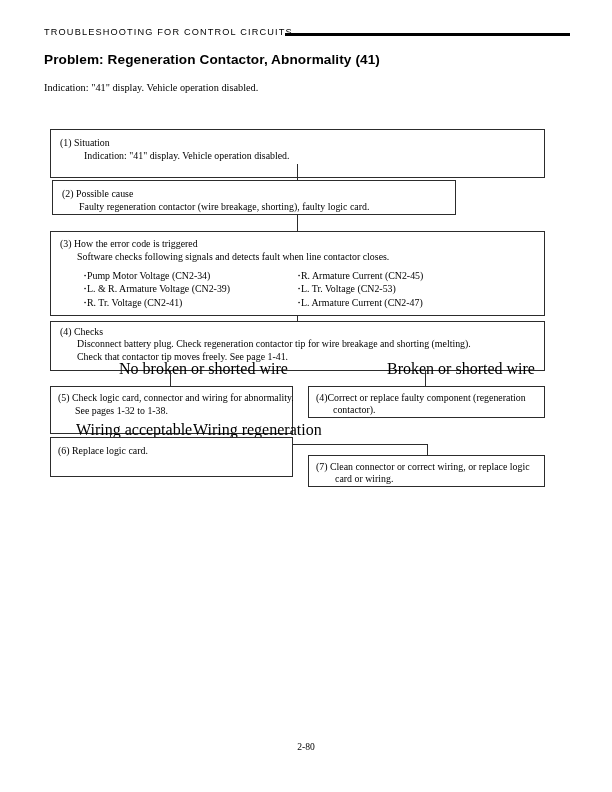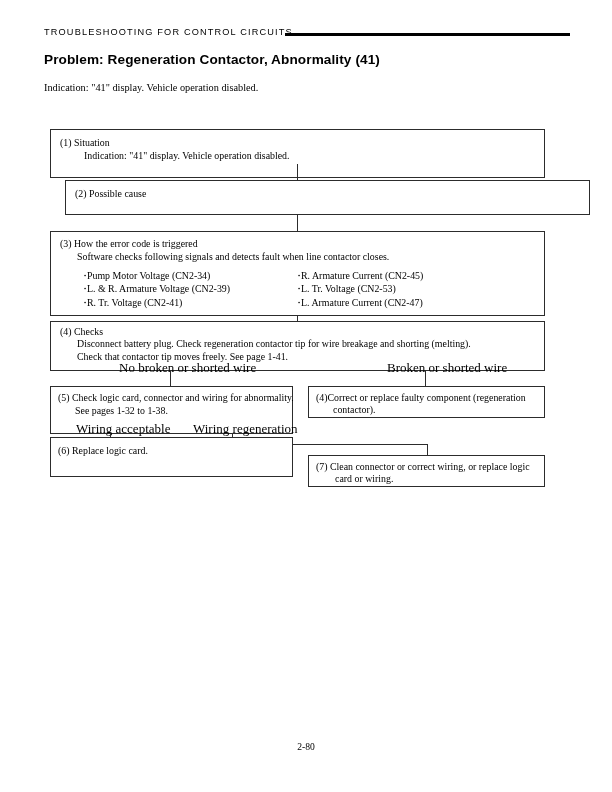--- a/index.html
+++ b/index.html
@@ -84,21 +84,21 @@
     white-space: nowrap;
   }
   .sig-item .bullet {
     display: inline-block;
     width: 7px;
   }
 
   
   .branch-label {
     position: absolute;
-    font-size: 13px;
+    font-size: 16px;
     white-space: nowrap;
   }
 
   
   .conn {
     position: absolute;
     background: #2c2c2c;
   }
   .conn-v { width: 1px; }
   .conn-h { height: 1px; }
@@ -122,22 +122,23 @@
 <div class="page-title">Problem: Regeneration Contactor, Abnormality (41)</div>
 <div class="intro-line">Indication: "41" display. Vehicle operation disabled.</div>
 
 <div class="box" style="left:50px; top:129px; width:495px; height:49px;">
   <div class="box-text t-head" style="left:9px; top:6px;">(1) Situation</div>
   <div class="box-text t-ind" style="left:33px; top:19px;">Indication: "41"  display. Vehicle operation disabled.</div>
 </div>
 
 <div class="conn conn-v" style="left:297px; top:164px; height:16px;"></div>
 
-<div class="box" style="left:65px; top:180px; width:525px; height:35px;">
+<div class="box" style="left:52px; top:180px; width:404px; height:35px;">
   <div class="box-text t-head" style="left:9px; top:6px;">(2) Possible cause</div>
+  <div class="box-text t-ind" style="left:26px; top:19px;">Faulty regeneration contactor (wire breakage, shorting), faulty logic card.</div>
 </div>
 
 <div class="conn conn-v" style="left:297px; top:215px; height:16px;"></div>
 
 <div class="box" style="left:50px; top:231px; width:495px; height:85px;">
   <div class="box-text t-head" style="left:9px; top:5px;">(3) How the error code is triggered</div>
   <div class="box-text t-ind" style="left:26px; top:18px;">Software checks following signals and detects fault when line contactor closes.</div>
 
   <div class="sig-col" style="left:29px; top:37px;">
     <div class="sig-item">

